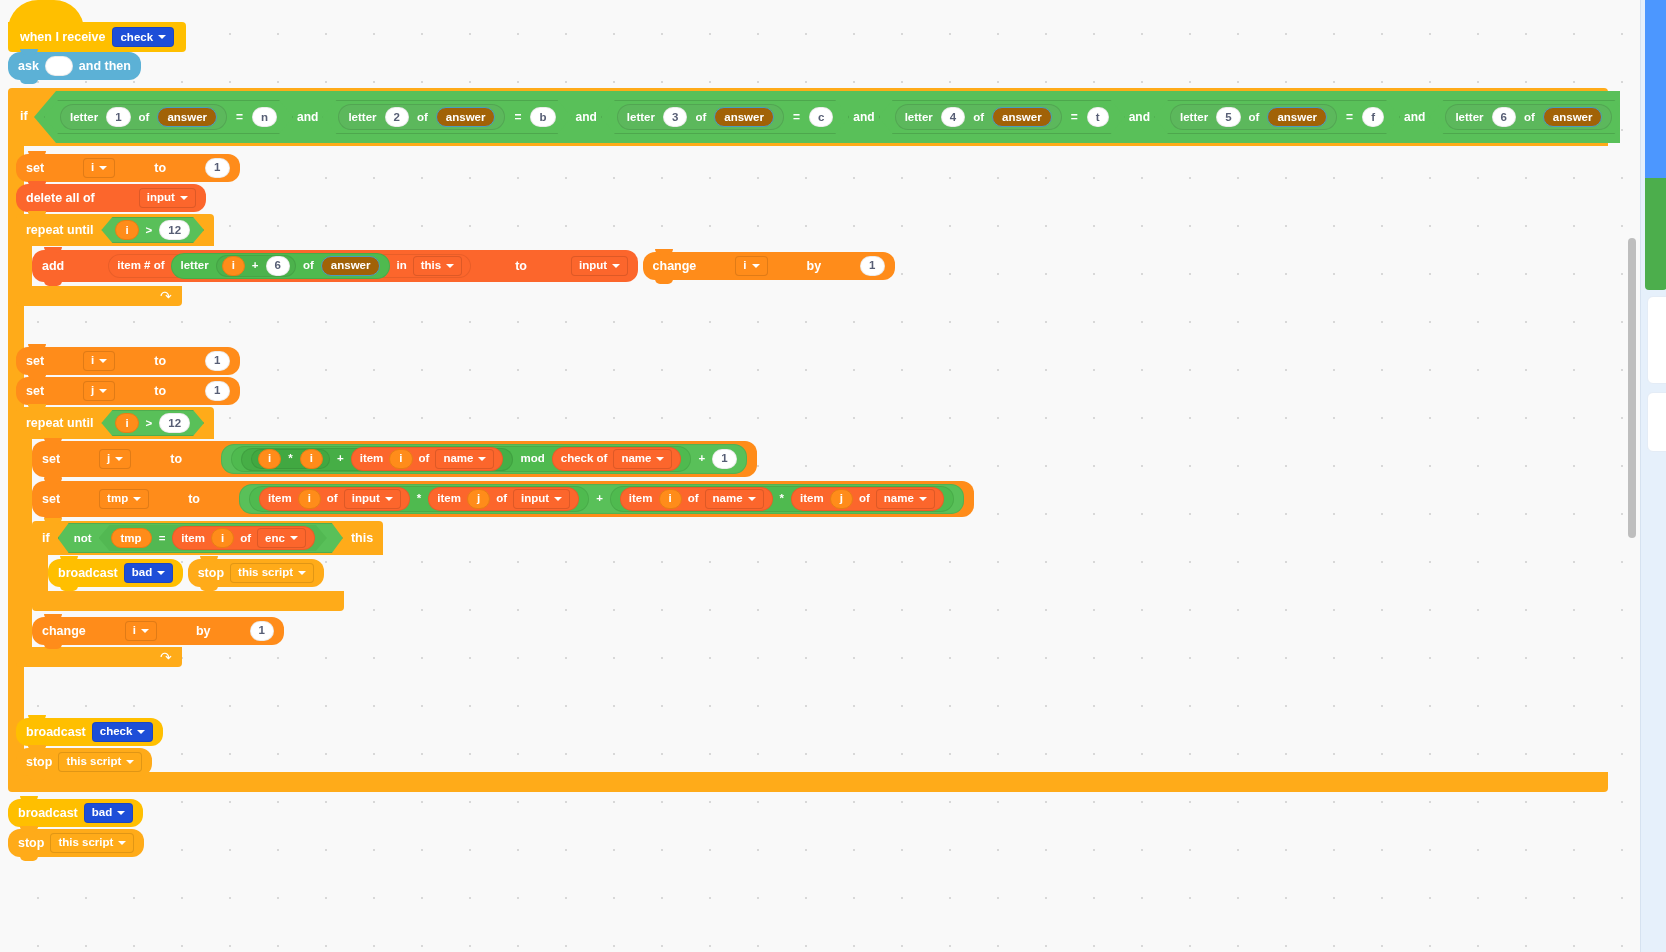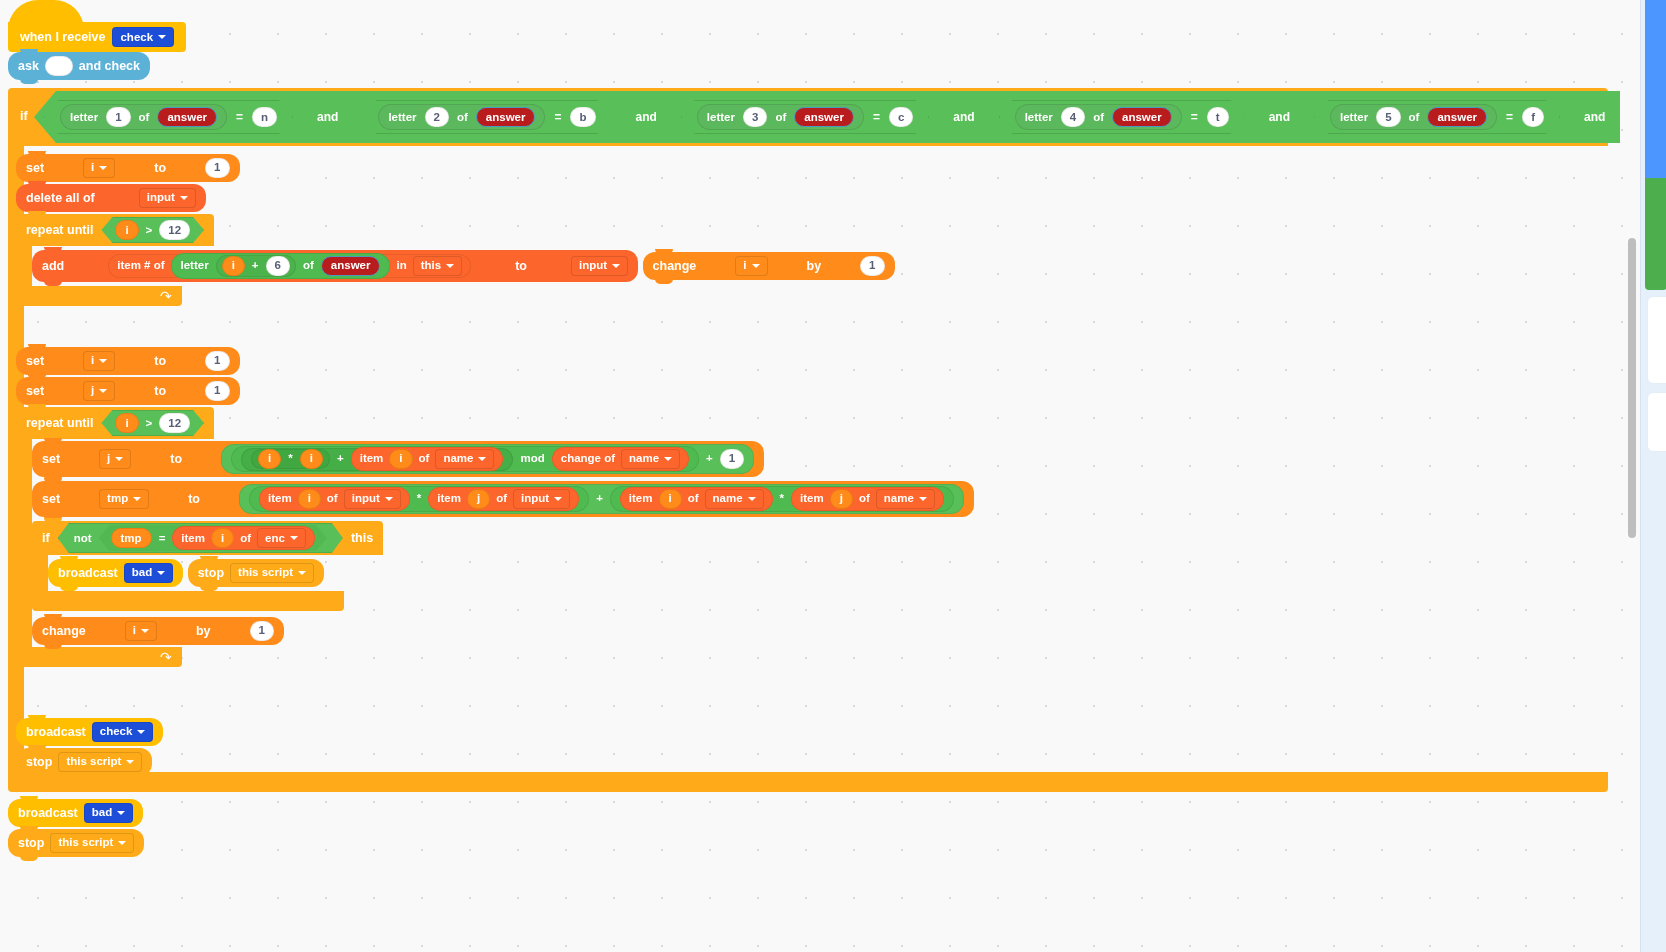--- a/index.html
+++ b/index.html
@@ -102,21 +102,21 @@
     width:18px; height:5px; border-radius:0 0 6px 6px; background:#ffbf00;
   }
 
   
   .reporter {
     display:inline-flex; align-items:center; justify-content:center;
     height:20px; min-width:22px; padding:0 9px;
     border-radius:11px; font-size:11.5px; font-weight:bold; color:#fff;
   }
   .rep-data  { background:#ff8c1a; border:1px solid #e87e14;}
-  .rep-sens  { background:#b91c1c; border:1px solid #4a9bc0;}
+  .rep-sens  { background:#a16207; border:1px solid #4a9bc0;}
 
   
   .oval-input {
     display:inline-flex; align-items:center; justify-content:center;
     height:20px; min-width:22px; padding:0 8px;
     background:#fff; border-radius:11px;
     color:#575e75; font-size:11.5px; font-weight:bold;
     border:1px solid rgba(0,0,0,.08);
   }
 
@@ -205,21 +205,21 @@
   #if-band .if-word { position:absolute; left:12px; top:21px; color:#fff; font-weight:bold; font-size:12.5px;}
   #if-cond {
     position:absolute; left:26px; top:3px; height:52px;
     display:flex; align-items:center;
     background:#59c059;
     padding: 0 0 0 10px;
     clip-path: polygon(22px 0, 100% 0, 100% 100%, 22px 100%, 0 50%);
     width: 1586px;
   }
   .cond-group { display:flex; align-items:center; }
-  .and-word { color:#fff; font-weight:bold; font-size:12px; margin:0 24px; }
+  .and-word { color:#fff; font-weight:bold; font-size:12px; margin:0 4px; }
   .cmp-hex {
     display:inline-flex; align-items:center; gap:9px;
     height:34px; padding:0 16px;
     background:#59c059;
     box-shadow: inset 0 0 0 1px rgba(0,0,0,.13);
     clip-path: polygon(14px 0, calc(100% - 14px) 0, 100% 50%, calc(100% - 14px) 100%, 14px 100%, 0 50%);
     font-size:12px; font-weight:bold; color:#fff;
   }
   .letter-pill {
     display:inline-flex; align-items:center; gap:8px;
@@ -247,21 +247,21 @@
       <span class="lbl">when I receive</span>
       <span class="dropdown dd-events">
         <span>check</span>
         <i class="dd-arrow"></i>
       </span>
     </div>
 
     <div class="abs blk stack c-sensing" style="left:8px; top:52px; height:28px;">
       <span class="lbl">ask</span>
       <span class="oval-input" style="min-width:28px;"></span>
-      <span class="lbl">and check</span>
+      <span class="lbl">and then</span>
     </div>
 
     <div id="if-band">
       <span class="if-word">if</span>
       <div id="if-cond">
         <div class="cond-group">
 
           <div class="cmp-hex">
             <span class="letter-pill">
               <span>letter</span>
@@ -472,21 +472,21 @@
                     <span class="reporter rep-data">i</span>
                     <span>of</span>
                     <span class="dropdown dd-list">
                       <span>name</span>
                       <i class="dd-arrow"></i>
                     </span>
                   </span>
                 </span>
                 <span>mod</span>
                 <span class="list-pill">
-                  <span>change of</span>
+                  <span>check of</span>
                   <span class="dropdown dd-list">
                     <span>name</span>
                     <i class="dd-arrow"></i>
                   </span>
                 </span>
               </span>
               <span>+</span>
               <span class="oval-input">1</span>
             </span>
           </div>

